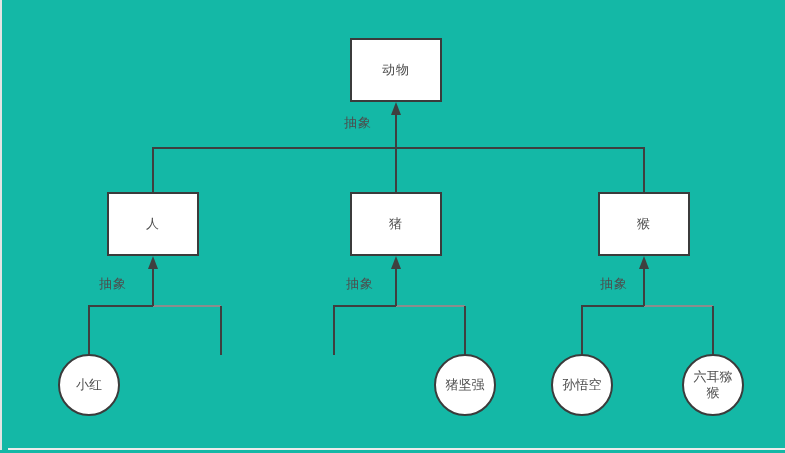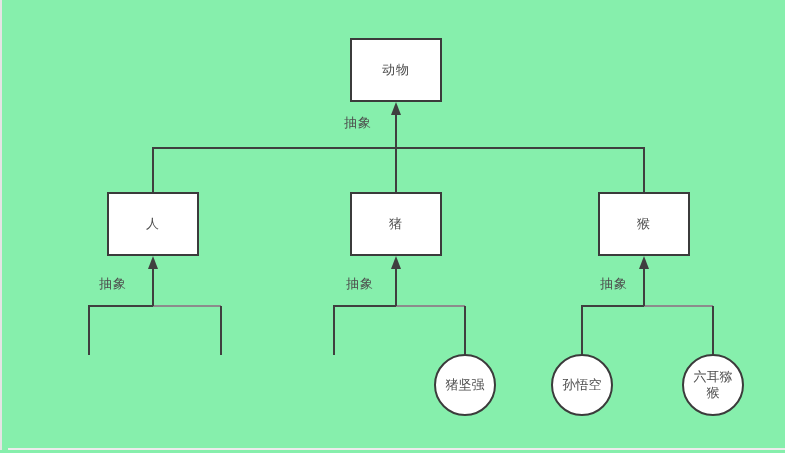--- a/index.html
+++ b/index.html
@@ -1,20 +1,20 @@
 <!DOCTYPE html>
 <html><head>
 <meta charset="utf-8">
 <style>
   html, body { margin: 0; padding: 0; background: #ffffff; }
   #canvas {
     position: relative;
     width: 785px;
     height: 453px;
-    background: #86efac;
+    background: #14b8a6;
     overflow: hidden;
     font-family: "Liberation Sans", "DejaVu Sans", sans-serif;
   }
   
   .page-edge-left {
     position: absolute; left: 0; top: 0;
     width: 2px; height: 450px; background: #e4e4e4;
   }
   .page-edge-bottom {
     position: absolute; left: 8px; top: 448px;
@@ -110,20 +110,23 @@
   <div class="node-rect" id="node-human">
     <span class="lbl">人</span>
   </div>
   <div class="node-rect" id="node-pig">
     <span class="lbl">猪</span>
   </div>
   <div class="node-rect" id="node-monkey">
     <span class="lbl">猴</span>
   </div>
 
+  <div class="node-circle" id="inst-xiaohong">
+    <span class="lbl">小红</span>
+  </div>
   <div class="node-circle" id="inst-zhujianqiang">
     <span class="lbl">猪坚强</span>
   </div>
   <div class="node-circle" id="inst-sunwukong">
     <span class="lbl">孙悟空</span>
   </div>
   <div class="node-circle wrap" id="inst-liuermihou">
     <span class="lbl">六耳猕猴</span>
   </div>
 

